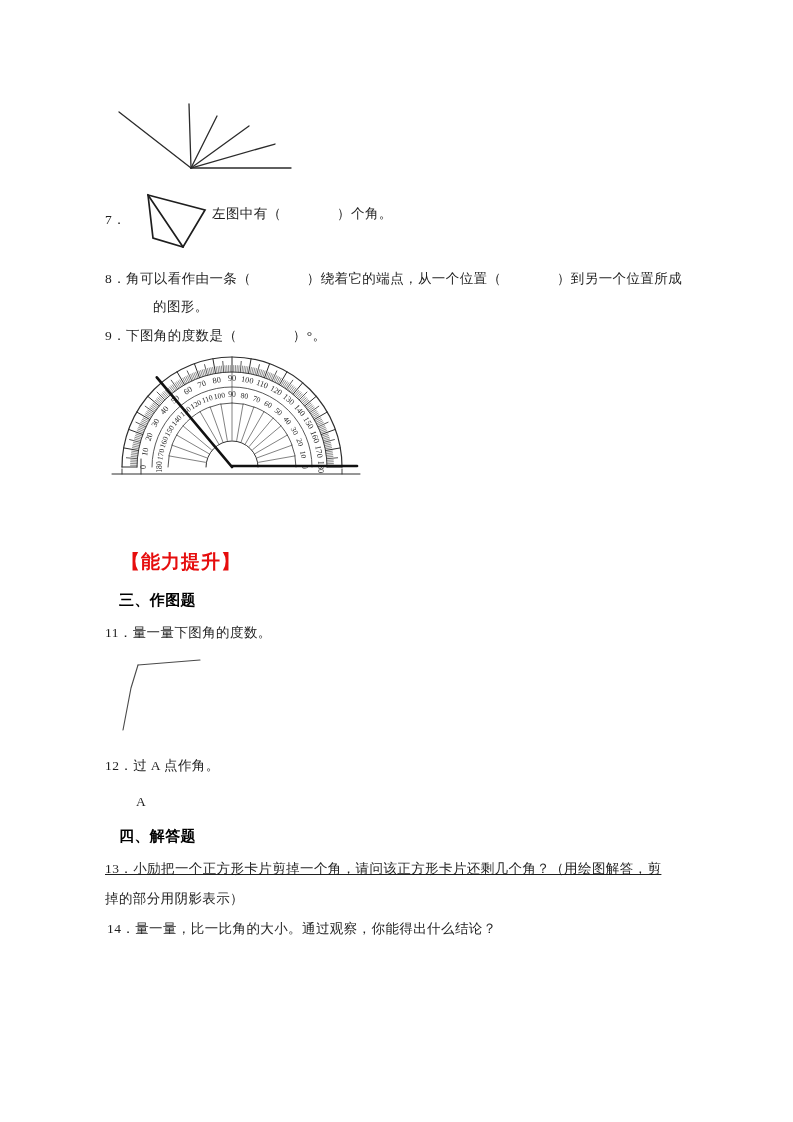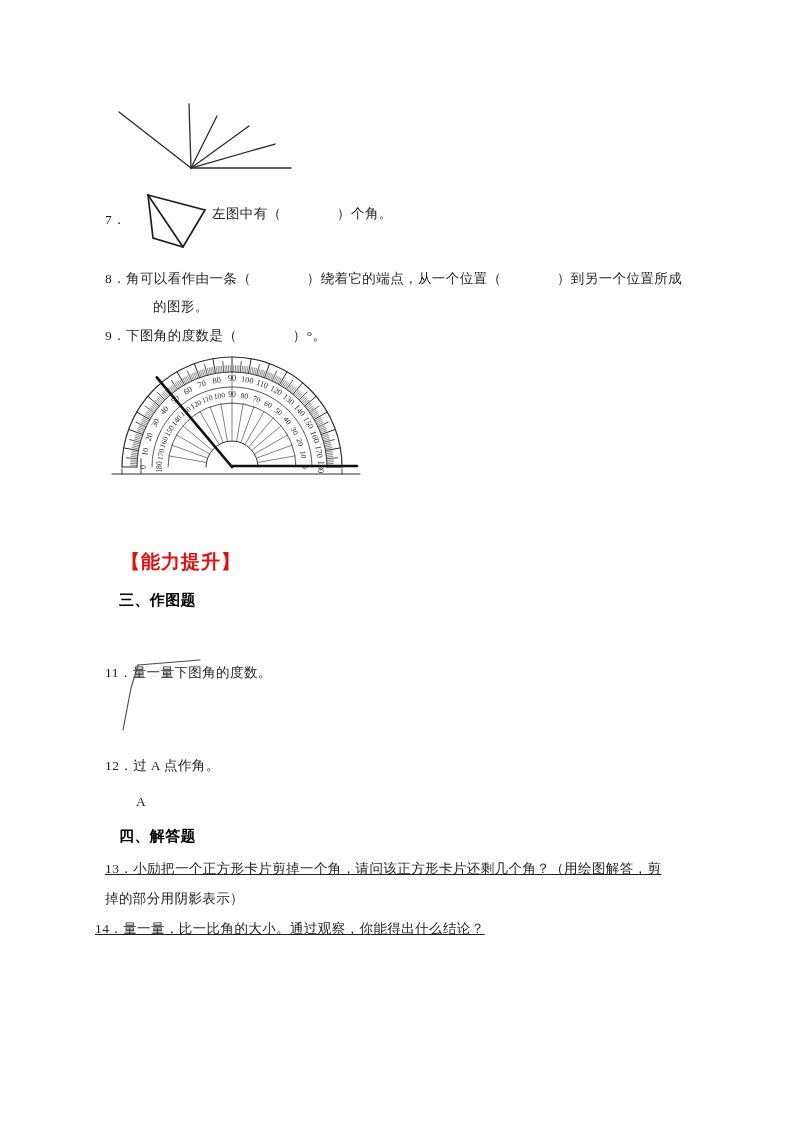--- a/index.html
+++ b/index.html
@@ -309,29 +309,29 @@
       <line x1="41" y1="111" x2="41" y2="126" stroke="#2e2e2e" stroke-width="0.9"></line>
       <line x1="132" y1="118" x2="257" y2="118" stroke="#111" stroke-width="2.7"></line>
       <line x1="132" y1="119" x2="56.79384966667489" y2="29.372800155079574" stroke="#111" stroke-width="2.7"></line>
     </svg>
 
 
   <div class="red-head" style="left:121px;top:549px;color:#e60d0d;">【能力提升】</div>
 
   <div class="t sec" style="left:119px;top:590px;">三、作图题</div>
 
-  <div class="t" style="left:105px;top:623px;margin-top:40px;">11．量一量下图角的度数。</div>
+  <div class="t" style="left:105px;top:623px;">11．量一量下图角的度数。</div>
   <svg style="left:115px;top:652px;" width="95" height="85" viewBox="0 0 95 85">
     <line x1="23" y1="13" x2="85" y2="8" stroke="#4a4a4a" stroke-width="1.1"></line>
     <polyline points="23,13 16,36 8,78" fill="none" stroke="#4a4a4a" stroke-width="1.1"></polyline>
   </svg>
 
   <div class="t" style="left:105px;top:756px;">12．过 A 点作角。</div>
   <div class="t" style="left:136px;top:792px;">A</div>
 
   <div class="t sec" style="left:119px;top:826px;">四、解答题</div>
 
   <div class="t" style="left:105px;top:859px;text-decoration:underline;">13．小励把一个正方形卡片剪掉一个角，请问该正方形卡片还剩几个角？（用绘图解答，剪</div>
   <div class="t" style="left:105px;top:889px;">掉的部分用阴影表示）</div>
 
-  <div class="t" style="left:95px;top:919px;text-decoration:underline;">14．量一量，比一比角的大小。通过观察，你能得出什么结论？</div>
+  <div class="t" style="left:107px;top:919px;">14．量一量，比一比角的大小。通过观察，你能得出什么结论？</div>
 
 </div>
 
 </body></html>

